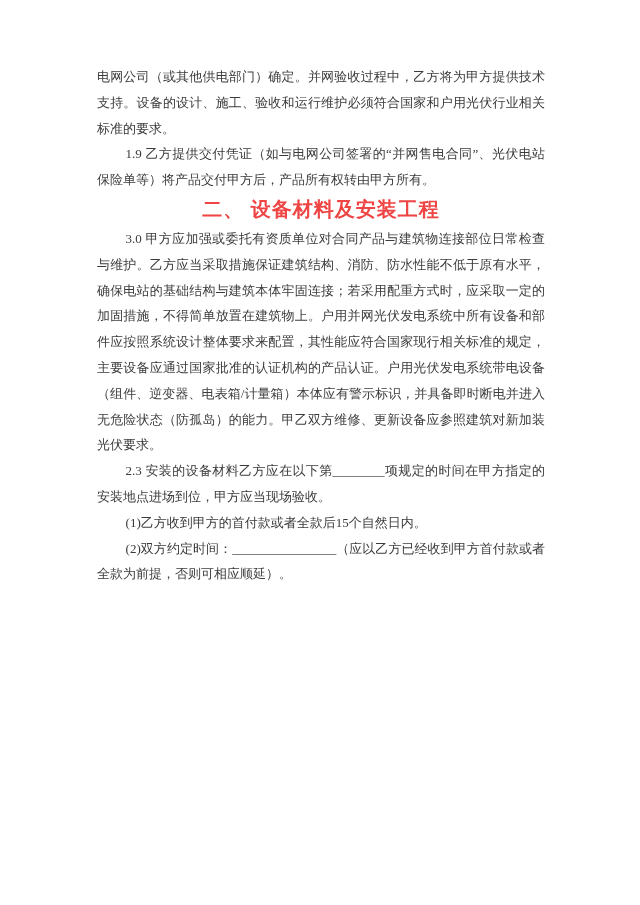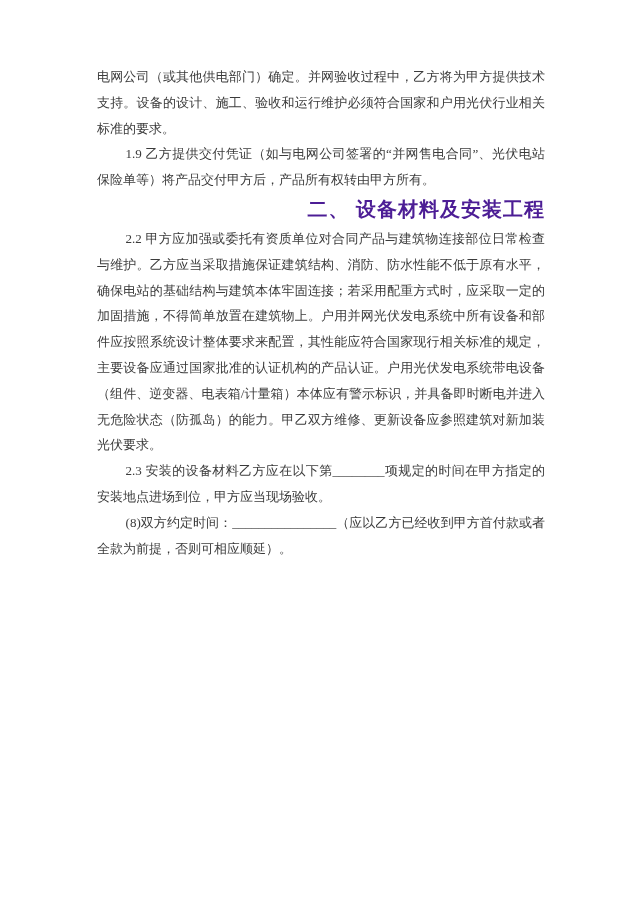--- a/index.html
+++ b/index.html
@@ -28,40 +28,41 @@
     margin: 0;
     text-indent: 2.2em;
   }
   .para.no-indent {
     text-indent: 0;
   }
   .section-heading {
     font-family: "Liberation Sans", sans-serif;
     font-size: 20px;
     font-weight: bold;
-    color: #4c1d95;
+    color: #ef4444;
     line-height: 30px;
     margin: 1px 0 2px 0;
     text-indent: 0;
-    text-align: right;
+    text-align: center;
     letter-spacing: 1px;
   }
 </style>
 </head>
 <body>
 
 <div class="page">
   <p class="para no-indent">电网公司（或其他供电部门）确定。并网验收过程中，乙方将为甲方提供技术支持。设备的设计、施工、验收和运行维护必须符合国家和户用光伏行业相关标准的要求。</p>
 
   <p class="para">1.9 乙方提供交付凭证（如与电网公司签署的“并网售电合同”、光伏电站保险单等）将产品交付甲方后，产品所有权转由甲方所有。</p>
 
   <h2 class="section-heading">二、 设备材料及安装工程</h2>
 
 
-  <p class="para">2.2 甲方应加强或委托有资质单位对合同产品与建筑物连接部位日常检查与维护。乙方应当采取措施保证建筑结构、消防、防水性能不低于原有水平，确保电站的基础结构与建筑本体牢固连接；若采用配重方式时，应采取一定的加固措施，不得简单放置在建筑物上。户用并网光伏发电系统中所有设备和部件应按照系统设计整体要求来配置，其性能应符合国家现行相关标准的规定，主要设备应通过国家批准的认证机构的产品认证。户用光伏发电系统带电设备（组件、逆变器、电表箱/计量箱）本体应有警示标识，并具备即时断电并进入无危险状态（防孤岛）的能力。甲乙双方维修、更新设备应参照建筑对新加装光伏要求。</p>
+  <p class="para">3.0 甲方应加强或委托有资质单位对合同产品与建筑物连接部位日常检查与维护。乙方应当采取措施保证建筑结构、消防、防水性能不低于原有水平，确保电站的基础结构与建筑本体牢固连接；若采用配重方式时，应采取一定的加固措施，不得简单放置在建筑物上。户用并网光伏发电系统中所有设备和部件应按照系统设计整体要求来配置，其性能应符合国家现行相关标准的规定，主要设备应通过国家批准的认证机构的产品认证。户用光伏发电系统带电设备（组件、逆变器、电表箱/计量箱）本体应有警示标识，并具备即时断电并进入无危险状态（防孤岛）的能力。甲乙双方维修、更新设备应参照建筑对新加装光伏要求。</p>
 
   <p class="para">2.3 安装的设备材料乙方应在以下第________项规定的时间在甲方指定的安装地点进场到位，甲方应当现场验收。</p>
 
+  <p class="para">(1)乙方收到甲方的首付款或者全款后15个自然日内。</p>
 
-  <p class="para">(8)双方约定时间：________________（应以乙方已经收到甲方首付款或者全款为前提，否则可相应顺延）。</p>
+  <p class="para">(2)双方约定时间：________________（应以乙方已经收到甲方首付款或者全款为前提，否则可相应顺延）。</p>
 
 
 </div>
 
 </body></html>

